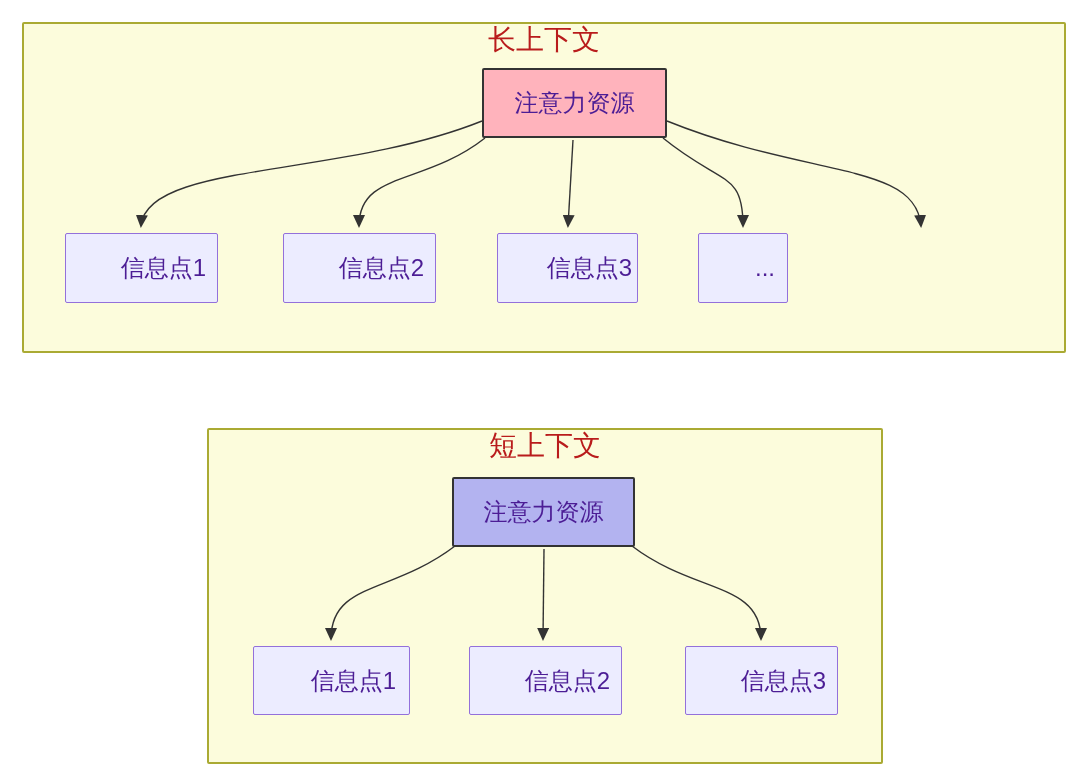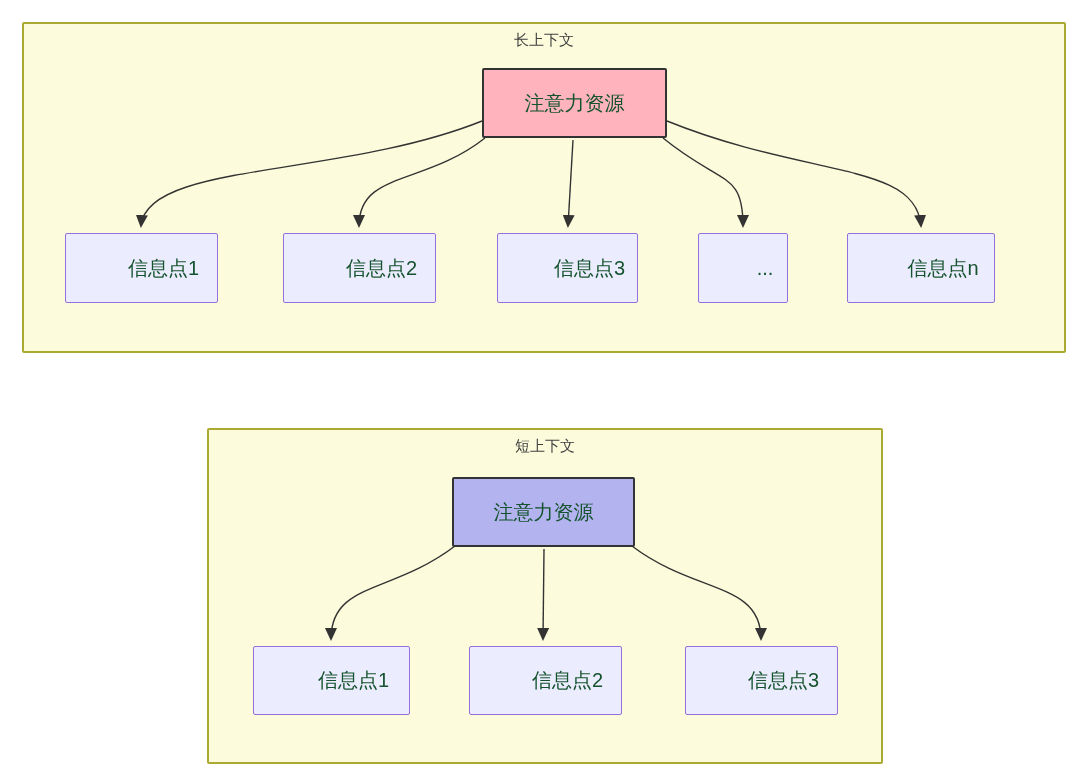--- a/index.html
+++ b/index.html
@@ -22,32 +22,32 @@
     border: 2px solid #aaaa33;
     border-radius: 2px;
     box-sizing: border-box;
   }
   .group-title {
     position: absolute;
     left: 0;
     right: 0;
     top: 3px;
     text-align: center;
-    font-size: 15px;
+    font-size: 28px;
     line-height: 26px;
-    color: #404040;
+    color: #b91c1c;
   }
   .node {
     position: absolute;
     box-sizing: border-box;
     display: flex;
     align-items: center;
     justify-content: center;
-    font-size: 20px;
-    color: #14532d;
+    font-size: 24px;
+    color: #4c1d95;
     text-align: center;
   }
   .attention-node {
     border: 2.5px solid #333333;
     border-radius: 2px;
   }
   .attention-long { background: #ffb3bc; }
   .attention-short { background: #b3b3f0; }
   .info-node {
     background: #ececff;
@@ -92,21 +92,20 @@
       <path d="M 632 546 C 695 594, 761 582, 761 639" marker-end="url(#arrowhead)"></path>
     </g>
   </svg>
 
   <div class="node attention-node attention-long" style="left:482px; top:68px; width:185px; height:70px;">注意力资源</div>
 
   <div class="node info-node" style="left:65px; top:233px; width:153px; height:70px;">信息点1</div>
   <div class="node info-node" style="left:283px; top:233px; width:153px; height:70px;">信息点2</div>
   <div class="node info-node" style="left:497px; top:233px; width:141px; height:70px;">信息点3</div>
   <div class="node info-node" style="left:698px; top:233px; width:90px; height:70px;">...</div>
-  <div class="node info-node" style="left:847px; top:233px; width:148px; height:70px;">信息点n</div>
 
   <div class="node attention-node attention-short" style="left:452px; top:477px; width:183px; height:70px;">注意力资源</div>
 
   <div class="node info-node" style="left:253px; top:646px; width:157px; height:69px;">信息点1</div>
   <div class="node info-node" style="left:469px; top:646px; width:153px; height:69px;">信息点2</div>
   <div class="node info-node" style="left:685px; top:646px; width:153px; height:69px;">信息点3</div>
 
 </div>
 
 </body></html>

